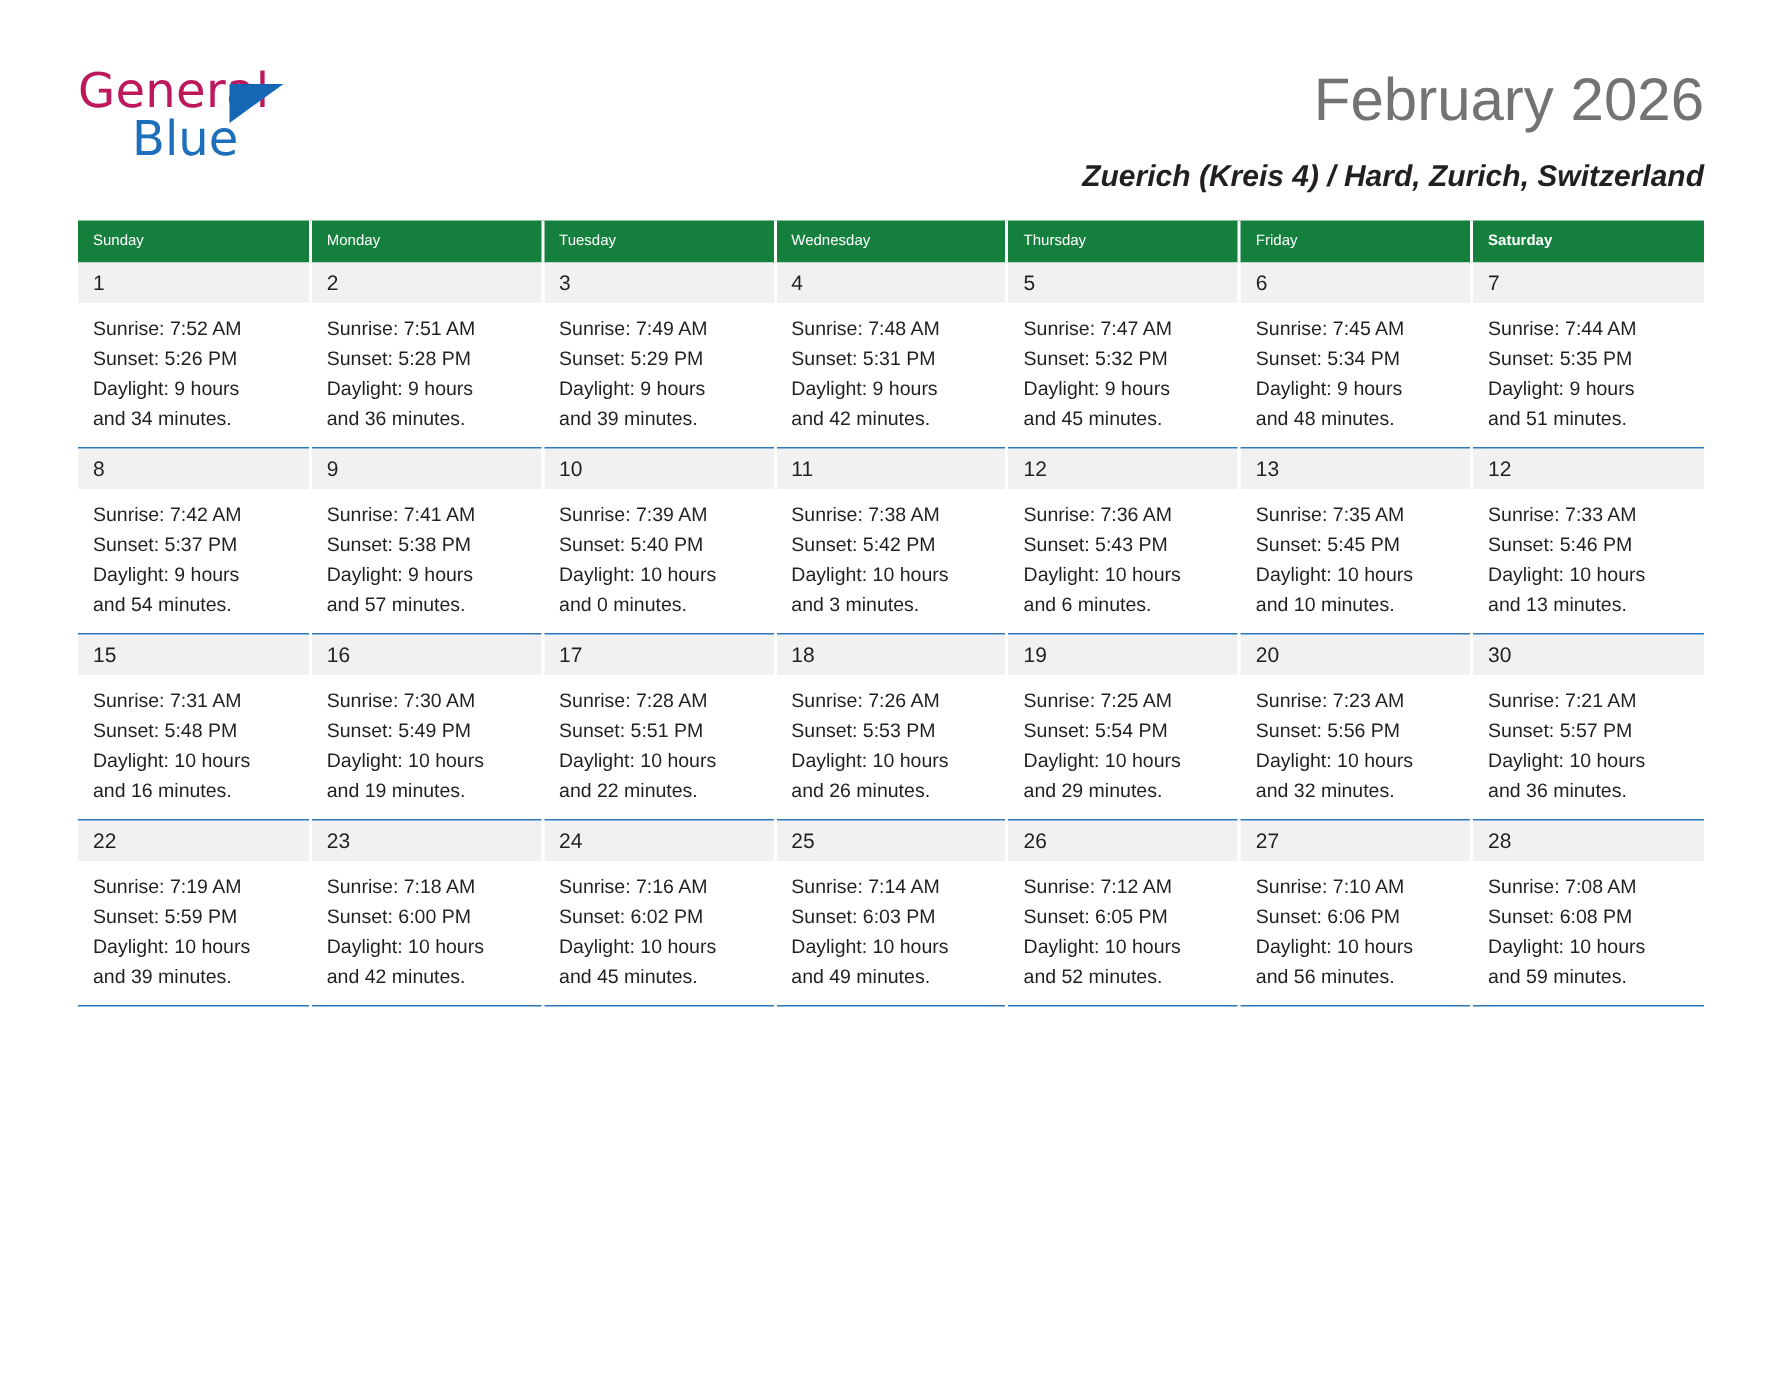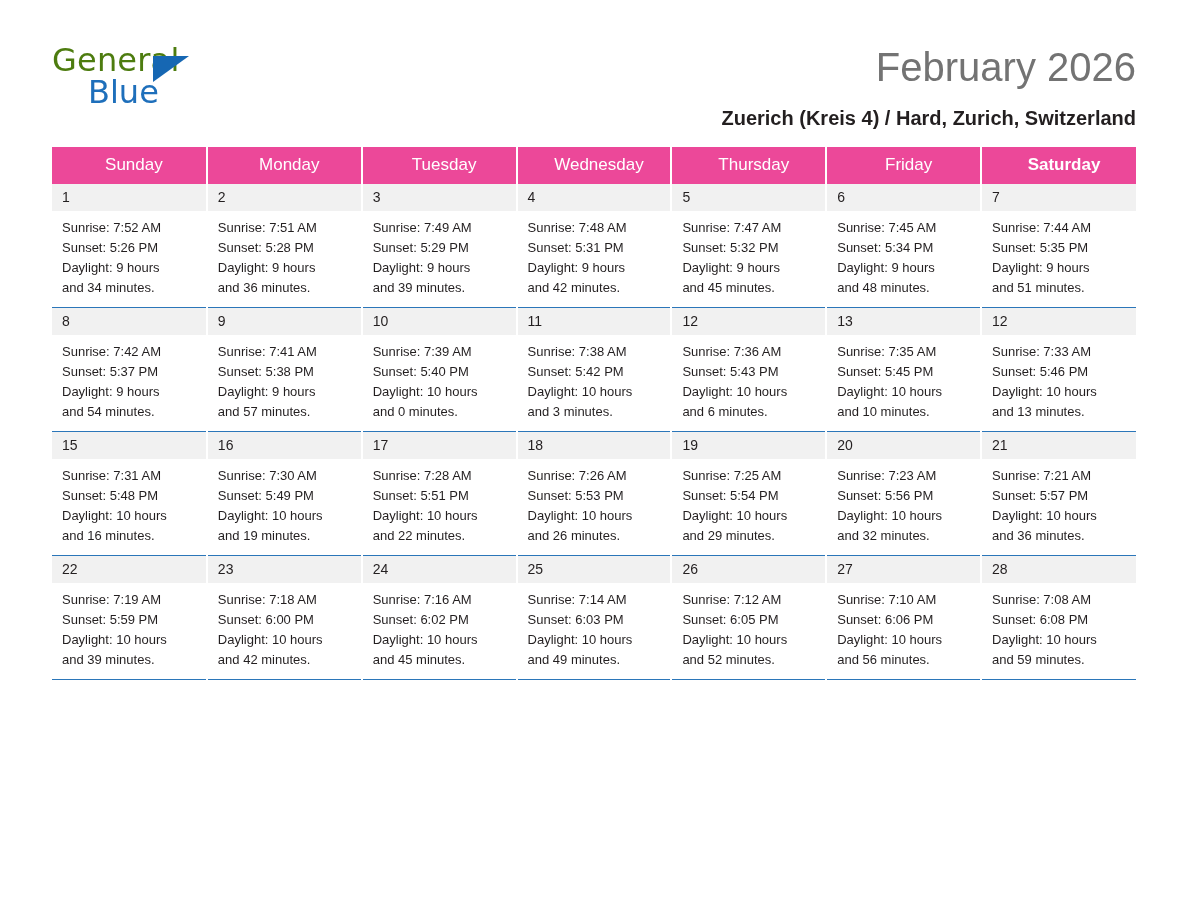--- a/index.html
+++ b/index.html
@@ -30,21 +30,21 @@
   }
   .logo {
     position: relative;
     width: 190px;
     height: 68px;
     line-height: 1;
     user-select: none;
   }
   .logo-general {
     font-size: 32px;
-    color: #4d7c0f;
+    color: #be185d;
     letter-spacing: 0.2px;
     font-family: "DejaVu Sans", sans-serif;
     font-weight: 400;
   }
   .logo-blue {
     position: absolute;
     left: 36px;
     top: 32px;
     font-size: 32px;
     color: #1e6fbb;
@@ -70,35 +70,36 @@
     color: #737373;
     line-height: 1.05;
     font-family: "Liberation Sans", sans-serif;
   }
   .location {
     font-size: 20px;
     font-weight: bold;
     color: #231f20;
     margin-top: 19px;
     font-family: "Liberation Sans", sans-serif;
+    font-style: italic;
   }
 
   
   .calendar {
     margin-top: 17px;
     width: 1084px;
     border-collapse: collapse;
     table-layout: fixed;
   }
   .calendar th {
-    background: #ec4899;
+    background: #15803d;
     color: #ffffff;
-    font-size: 17px;
+    font-size: 10px;
     font-weight: normal;
-    text-align: center;
+    text-align: left;
     padding: 8px 0 9px 10px;
     border-right: 2px solid #ffffff;
   }
   .calendar th:last-child { border-right: none; font-weight: bold; }
 
   .calendar td {
     vertical-align: top;
     width: 154.8px;
     height: 123px;
     padding: 0;
@@ -334,21 +335,21 @@
         <td>
           <div class="daynum">20</div>
           <div class="cellbody">
             <div>Sunrise: 7:23 AM</div>
             <div>Sunset: 5:56 PM</div>
             <div>Daylight: 10 hours</div>
             <div>and 32 minutes.</div>
           </div>
         </td>
         <td>
-          <div class="daynum">21</div>
+          <div class="daynum">30</div>
           <div class="cellbody">
             <div>Sunrise: 7:21 AM</div>
             <div>Sunset: 5:57 PM</div>
             <div>Daylight: 10 hours</div>
             <div>and 36 minutes.</div>
           </div>
         </td>
       </tr>
 
       <tr>

